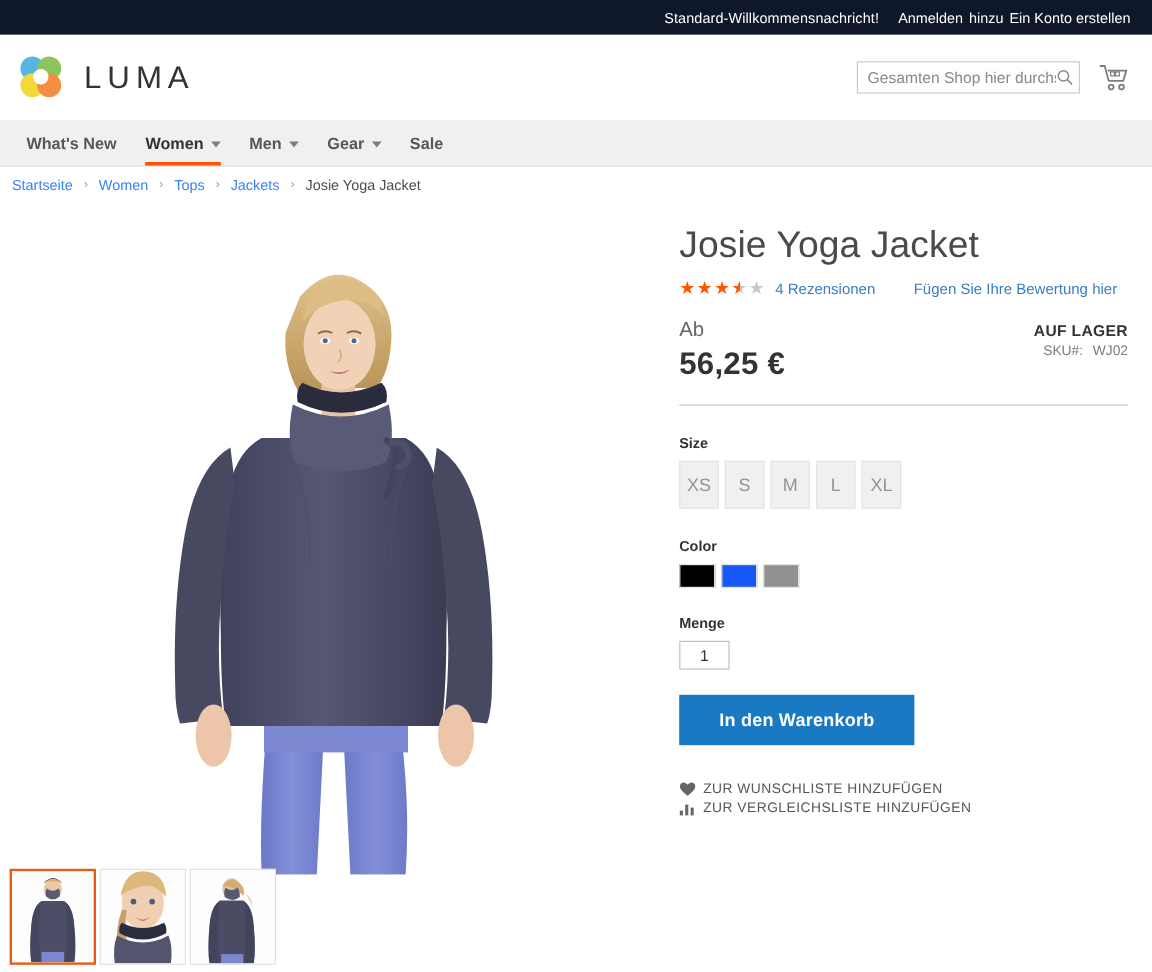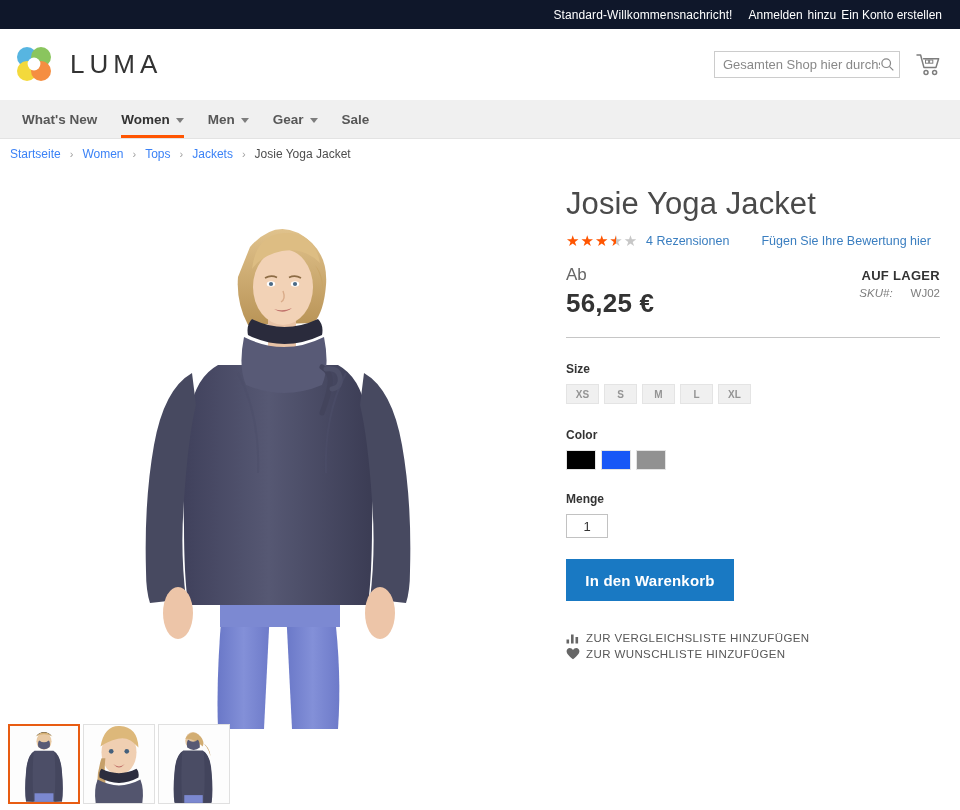--- a/index.html
+++ b/index.html
@@ -224,44 +224,44 @@
     font-size: 13px;
     font-weight: bold;
     color: #333333;
     letter-spacing: .3px;
   }
   .sku-line {
     font-size: 11.5px;
     color: #7d7d7d;
     margin-top: 4px;
   }
-  .sku-line .sku-label { margin-right: 18px; font-style: italic; }
+  .sku-line .sku-label { margin-right: 8px; }
 
   .divider {
     height: 1px;
     background: #c6c6c6;
     margin: 18px 0 0 0;
   }
 
   .opt-block { margin-top: 24px; }
   .opt-label {
     font-size: 12px;
     font-weight: bold;
     color: #333333;
     margin-bottom: 8px;
   }
   .swatch-row { display: flex; gap: 5px; }
   .size-swatch {
     width: 33px;
-    height: 20px;
+    height: 40px;
     border: 1px solid #e4e4e4;
     background: #f0f0f0;
     color: #949494;
-    font-size: 10px;
-    font-weight: bold;
+    font-size: 15px;
+    font-weight: normal;
     display: flex;
     align-items: center;
     justify-content: center;
     cursor: pointer;
   }
   .color-swatch {
     width: 30px;
     height: 20px;
     border: 1px solid #e4e4e4;
     cursor: pointer;
@@ -274,21 +274,21 @@
     border: 1px solid #c2c2c2;
     text-align: center;
     font-size: 13px;
     color: #333333;
     font-family: "Liberation Sans", sans-serif;
     outline: none;
   }
 
   .cart-btn {
     margin-top: 21px;
-    width: 168px;
+    width: 196px;
     height: 42px;
     background: #1979c3;
     border: none;
     color: #ffffff;
     font-size: 15px;
     font-weight: bold;
     cursor: pointer;
     font-family: "Liberation Sans", sans-serif;
     letter-spacing: .2px;
   }
@@ -546,31 +546,31 @@
       <div class="opt-label">Menge</div>
       <input class="qty-input" type="text" value="1" style="">
     </div>
 
     <button class="cart-btn">In den Warenkorb</button>
 
     <div class="extra-links">
       <div class="extra-link">
         <span class="mini-ico">
           <svg viewBox="0 0 14 13" width="14" height="13">
+            <path d="M7 12.2 C2.2 8.4 0.6 6.3 0.6 4.2 C0.6 2.3 2 1 3.7 1 C5 1 6.3 1.8 7 3 C7.7 1.8 9 1 10.3 1 C12 1 13.4 2.3 13.4 4.2 C13.4 6.3 11.8 8.4 7 12.2 Z" fill="#666666"></path>
+          </svg>
+        </span>
+        <span>ZUR WUNSCHLISTE HINZUFÜGEN</span>
+      </div>
+      <div class="extra-link">
+        <span class="mini-ico">
+          <svg viewBox="0 0 14 13" width="14" height="13">
             <rect x="0.5" y="8.5" width="2.6" height="4" fill="#666666"></rect>
             <rect x="5" y="3.5" width="2.6" height="9" fill="#666666"></rect>
             <rect x="9.5" y="6" width="2.6" height="6.5" fill="#666666"></rect>
           </svg>
         </span>
         <span>ZUR VERGLEICHSLISTE HINZUFÜGEN</span>
       </div>
-      <div class="extra-link">
-        <span class="mini-ico">
-          <svg viewBox="0 0 14 13" width="14" height="13">
-            <path d="M7 12.2 C2.2 8.4 0.6 6.3 0.6 4.2 C0.6 2.3 2 1 3.7 1 C5 1 6.3 1.8 7 3 C7.7 1.8 9 1 10.3 1 C12 1 13.4 2.3 13.4 4.2 C13.4 6.3 11.8 8.4 7 12.2 Z" fill="#666666"></path>
-          </svg>
-        </span>
-        <span>ZUR WUNSCHLISTE HINZUFÜGEN</span>
-      </div>
     </div>
   </div>
 
 </div>
 
 </body></html>

